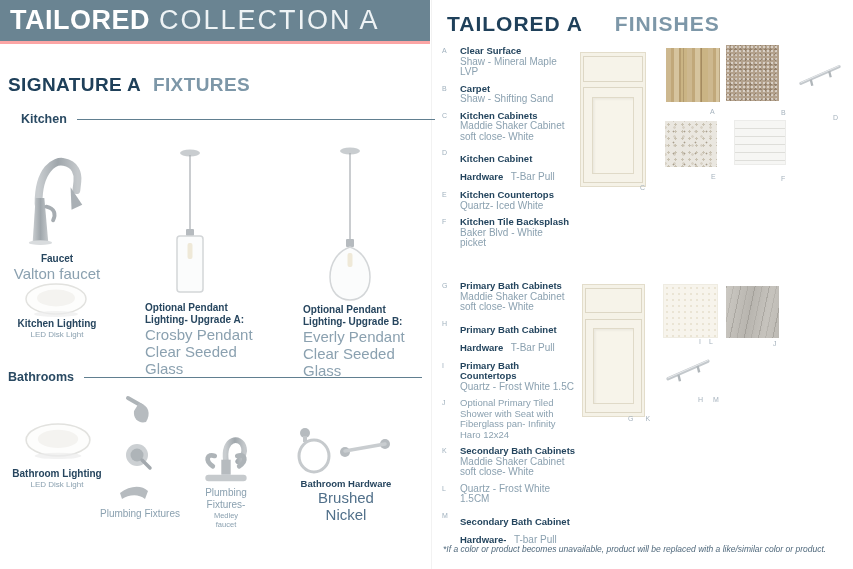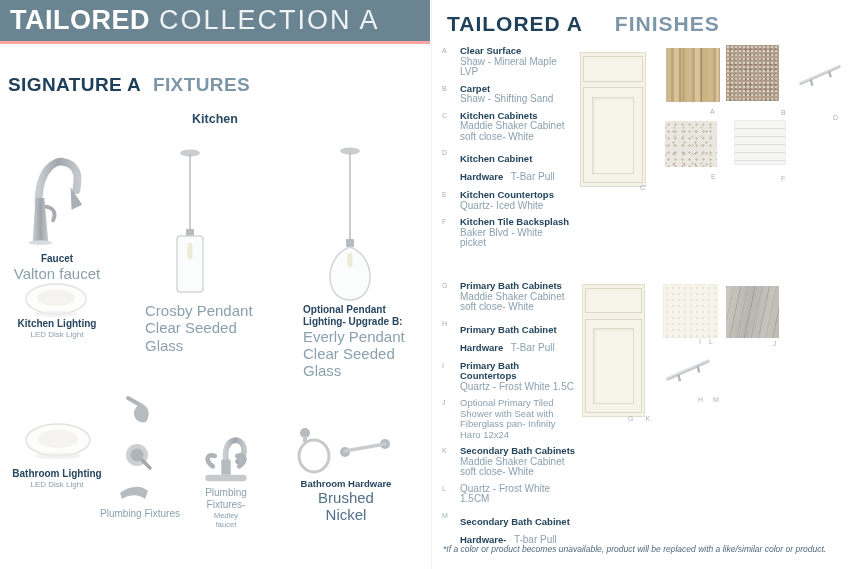--- a/index.html
+++ b/index.html
@@ -88,21 +88,21 @@
   <header class="banner">
     <span class="b">TAILORED</span>
     <span class="l">COLLECTION A</span>
   </header>
 
   <h2 class="sec-title">
     <span class="b">SIGNATURE A</span>
     <span class="l">FIXTURES</span>
   </h2>
 
-  <div class="rule" style="left:8px; top:112px; width:414px;flex-direction:column;">
+  <div class="rule" style="left:21px; top:112px; width:414px;">
     <span class="lab">Kitchen</span>
     <span class="line"></span>
   </div>
 
   <div class="fig" style="left:22px; top:146px;">
     <svg width="68" height="102" viewBox="0 0 70 102">
       <defs>
         <linearGradient id="met" x1="0" y1="0" x2="1" y2="0">
           <stop offset="0" stop-color="#c9cdd0"></stop>
             <stop offset=".5" stop-color="#9fa6ab"></stop>
@@ -136,37 +136,42 @@
   <div class="fig" style="left:168px; top:147px;">
     <svg width="44" height="152" viewBox="0 0 44 152">
       <ellipse cx="22" cy="6" rx="10" ry="3.5" fill="#c9cdd0"></ellipse>
       <rect x="21.4" y="8" width="1.2" height="74" fill="#a7adb2"></rect>
       <rect x="18" y="82" width="8" height="7" rx="1" fill="#b6bbbf"></rect>
       <rect x="9" y="89" width="26" height="56" rx="3" fill="#fbfcfc" stroke="#d3d6d8" stroke-width="1.5"></rect>
       <rect x="19.5" y="96" width="5" height="16" rx="2" fill="#efe9d8"></rect>
     </svg>
   </div>
   <div class="cap cap-left" style="left:145px; top:302px; width:116px;">
+    <div class="t">Optional Pendant Lighting- Upgrade A:</div>
     <div class="s">Crosby Pendant Clear Seeded Glass</div>
   </div>
 
   <div class="fig" style="left:326px; top:145px;">
     <svg width="48" height="158" viewBox="0 0 48 158">
       <ellipse cx="24" cy="6" rx="10" ry="3.5" fill="#c9cdd0"></ellipse>
       <rect x="23.4" y="8" width="1.2" height="88" fill="#a7adb2"></rect>
       <rect x="20" y="94" width="8" height="8" rx="1" fill="#b6bbbf"></rect>
       <path d="M24,102 C36,106 44,118 44,132 C44,147 35,155 24,155 C13,155 4,147 4,132 C4,118 12,106 24,102 Z" fill="#fbfcfc" stroke="#d3d6d8" stroke-width="1.5"></path>
       <rect x="21.5" y="108" width="5" height="14" rx="2" fill="#efe9d8"></rect>
     </svg>
   </div>
   <div class="cap cap-left" style="left:303px; top:304px; width:116px;">
     <div class="t">Optional Pendant Lighting- Upgrade B:</div>
     <div class="s">Everly Pendant Clear Seeded Glass</div>
   </div>
 
+  <div class="rule" style="left:8px; top:370px; width:414px;">
+    <span class="lab">Bathrooms</span>
+    <span class="line"></span>
+  </div>
 
   <div class="fig" style="left:24px; top:418px;">
     <svg width="68" height="46" viewBox="0 0 64 40">
       <ellipse cx="32" cy="19" rx="30" ry="15" fill="#fdfdfc" stroke="#e2e2df" stroke-width="1.5"></ellipse>
       <ellipse cx="32" cy="18" rx="19" ry="8.5" fill="#f4f3f0"></ellipse>
       <ellipse cx="32" cy="34" rx="22" ry="3" fill="#ededec" opacity=".7"></ellipse>
     </svg>
   </div>
   <div class="cap" style="left:12px; top:468px; width:90px;text-align:center;">
     <div class="t">Bathroom Lighting</div>

